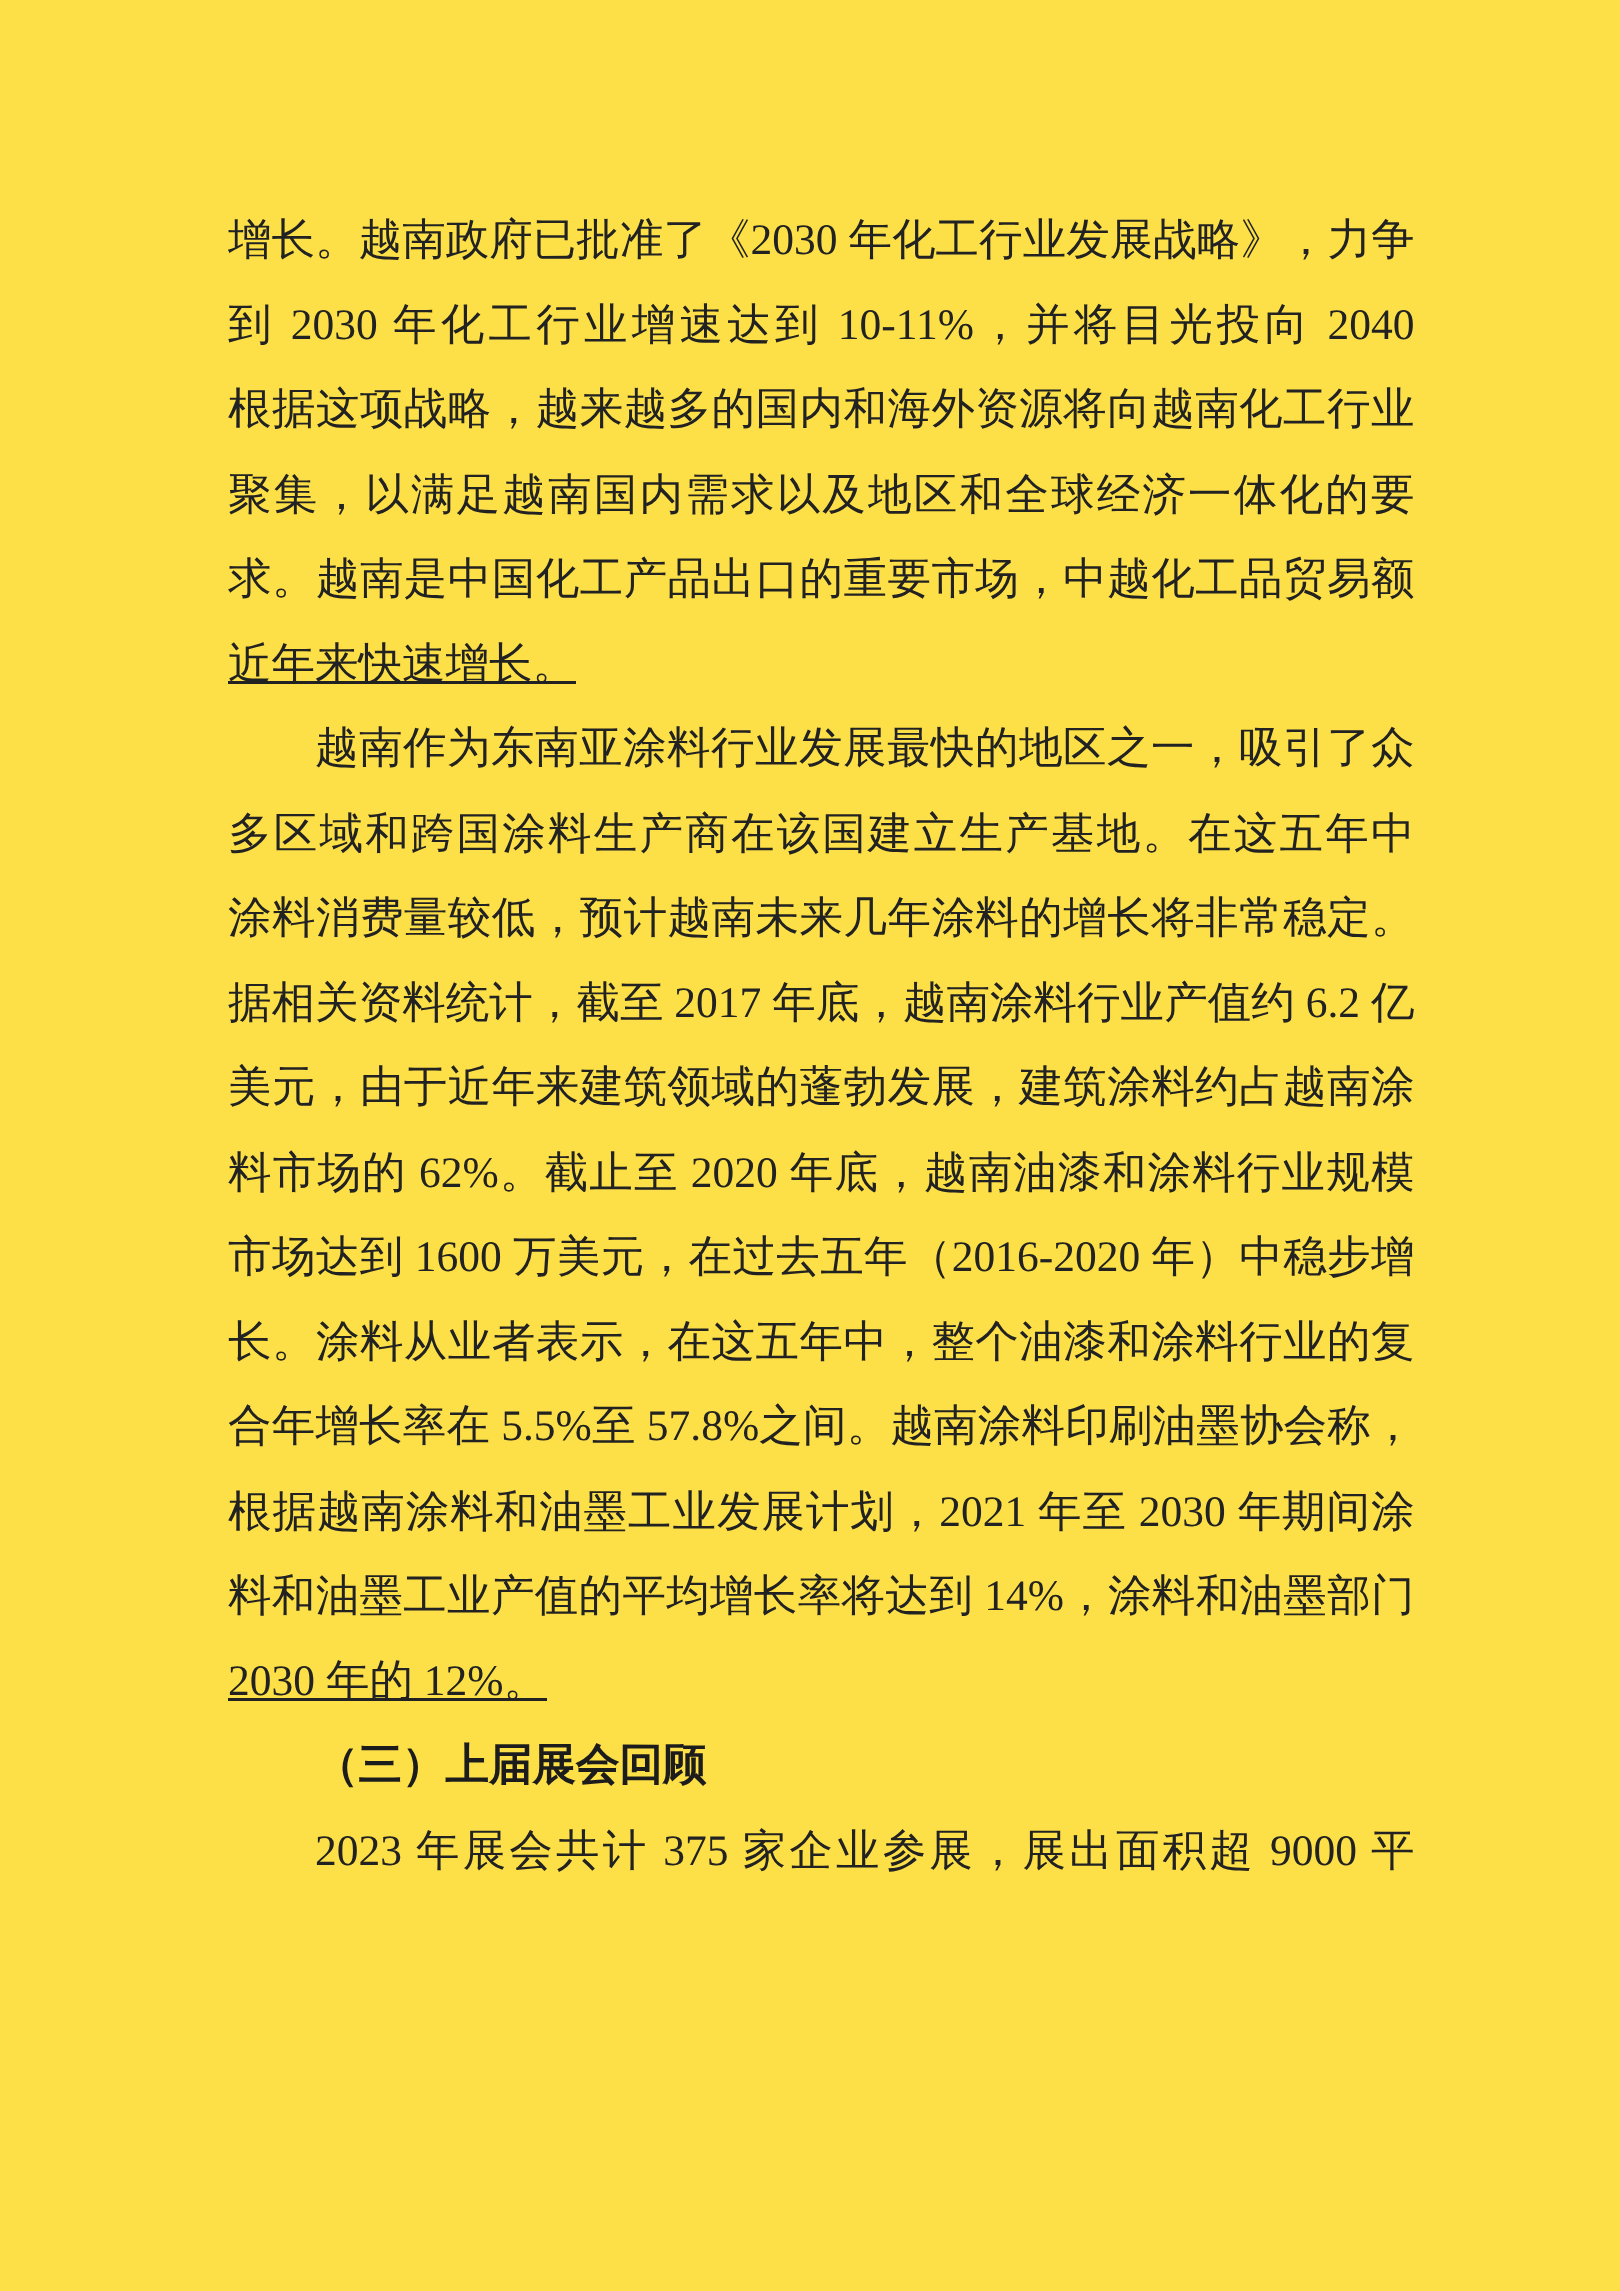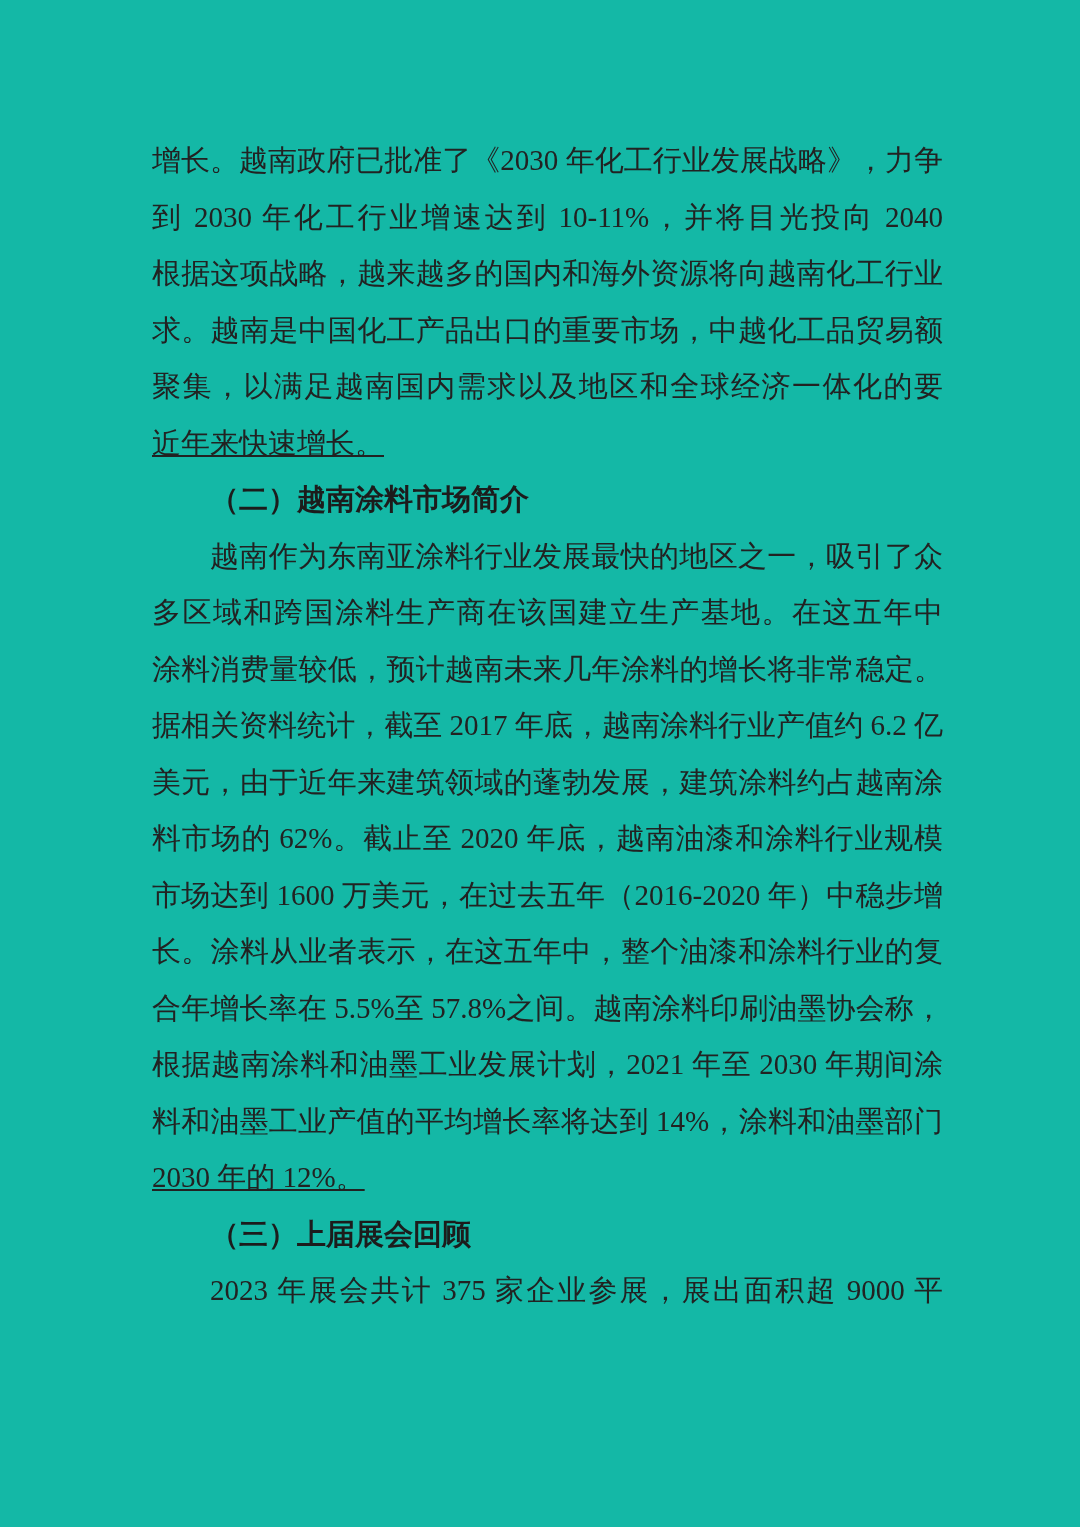--- a/index.html
+++ b/index.html
@@ -4,21 +4,21 @@
 <style>
   html, body {
     margin: 0;
     padding: 0;
     background: #ffffff;
   }
   .page {
     position: relative;
     width: 1080px;
     height: 1527px;
-    background: #14b8a6;
+    background: #fde047;
     overflow: hidden;
     font-family: "Liberation Serif", "DejaVu Serif", serif;
   }
   .content {
     position: absolute;
     left: 152px;
     top: 132px;
     width: 791px;
   }
   .line {
@@ -49,25 +49,24 @@
 </style>
 </head>
 <body>
 
 <div class="page">
   <div class="content" id="doc-content">
       <div class="paragraph">
         <div class="line">增长。越南政府已批准了《2030 年化工行业发展战略》，力争</div>
         <div class="line">到 2030 年化工行业增速达到 10-11%，并将目光投向 2040 年。</div>
         <div class="line">根据这项战略，越来越多的国内和海外资源将向越南化工行业</div>
+        <div class="line">聚集，以满足越南国内需求以及地区和全球经济一体化的要</div>
         <div class="line">求。越南是中国化工产品出口的重要市场，中越化工品贸易额</div>
-        <div class="line">聚集，以满足越南国内需求以及地区和全球经济一体化的要</div>
         <div class="line para-end">近年来快速增长。</div>
       </div>
-      <div class="line heading">（二）越南涂料市场简介</div>
       <div class="paragraph">
         <div class="line indent">越南作为东南亚涂料行业发展最快的地区之一，吸引了众</div>
         <div class="line">多区域和跨国涂料生产商在该国建立生产基地。在这五年中</div>
         <div class="line">涂料消费量较低，预计越南未来几年涂料的增长将非常稳定。</div>
         <div class="line">据相关资料统计，截至 2017 年底，越南涂料行业产值约 6.2 亿</div>
         <div class="line">美元，由于近年来建筑领域的蓬勃发展，建筑涂料约占越南涂</div>
         <div class="line">料市场的 62%。截止至 2020 年底，越南油漆和涂料行业规模</div>
         <div class="line">市场达到 1600 万美元，在过去五年（2016-2020 年）中稳步增</div>
         <div class="line">长。涂料从业者表示，在这五年中，整个油漆和涂料行业的复</div>
         <div class="line">合年增长率在 5.5%至 57.8%之间。越南涂料印刷油墨协会称，</div>

